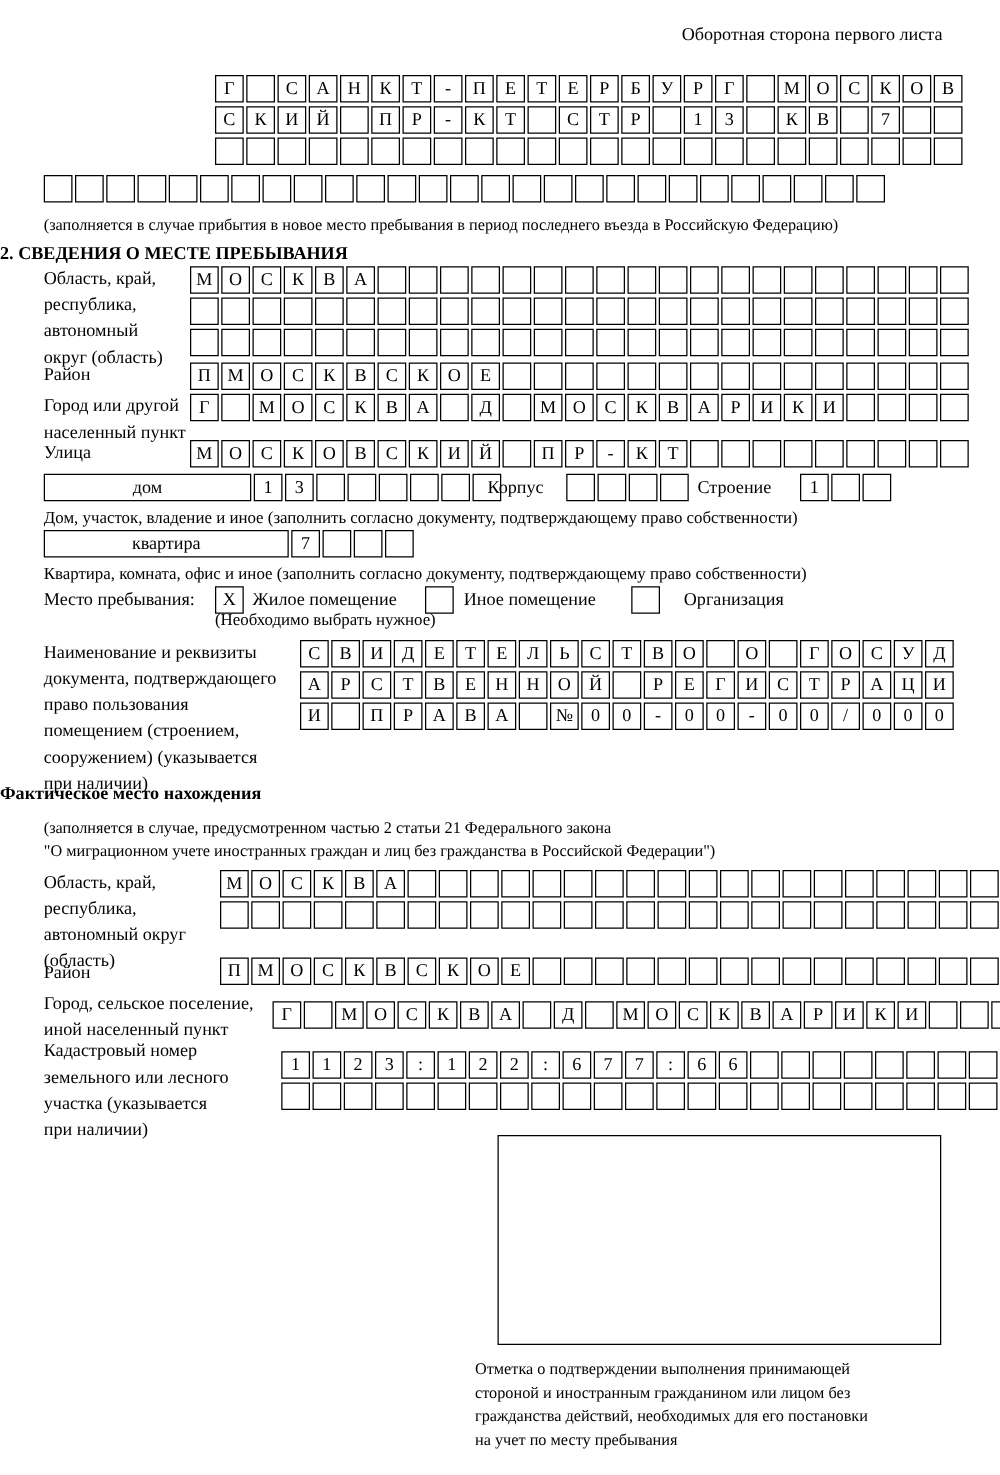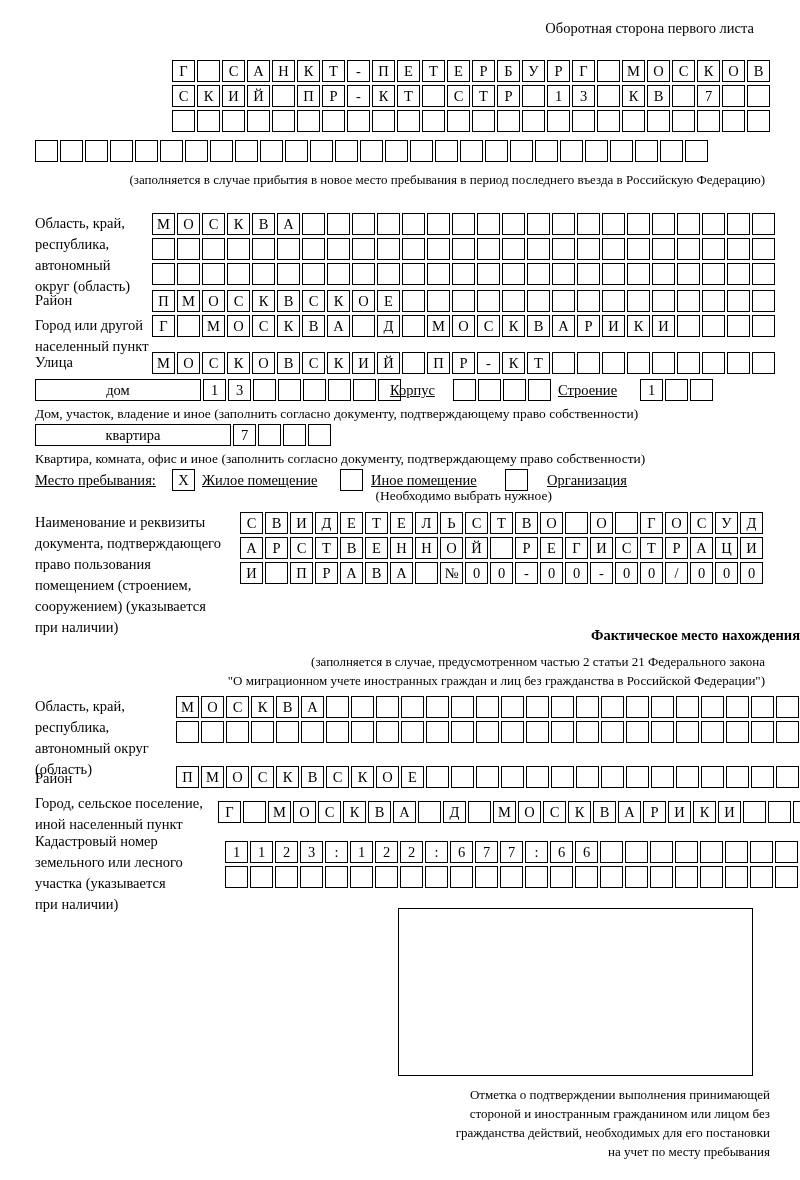--- a/index.html
+++ b/index.html
@@ -28,21 +28,21 @@
   }
   .lbl {
     position: absolute;
     font-size: 14.5px;
     line-height: 21px;
     white-space: pre-line;
   }
   .lbl.small { font-size: 13.5px; }
   .center {
     position: absolute;
-    text-align: right;
+    text-align: left;
     font-size: 14px;
     line-height: 19px;
   }
   .bold { font-weight: bold; }
   
   .comb {
     position: absolute;
     display: flex;
   }
   .cell {
@@ -67,21 +67,20 @@
   }
   .bigbox {
     position: absolute;
     border: 1px solid #000;
     box-sizing: border-box;
   }
   .inline-txt {
     position: absolute;
     font-size: 14.5px;
     line-height: 21px;
-    text-decoration: underline;
   }
 </style>
 </head>
 <body>
 
 <div class="page">
 
   <div class="hdr">Оборотная сторона первого листа</div>
 
 
@@ -188,20 +187,21 @@
       <div class="cell"></div>
       <div class="cell"></div>
       <div class="cell"></div>
       <div class="cell"></div>
       <div class="cell"></div>
       <div class="cell"></div>
     </div>
 
   <div class="center" style="left:35px; top:170px; width:730px; font-size:13px;">(заполняется в случае прибытия в новое место пребывания в период последнего въезда в Российскую Федерацию)</div>
 
+  <div class="center bold" style="left:0px; top:194px; width:800px; font-size:14.5px;">2. СВЕДЕНИЯ О МЕСТЕ ПРЕБЫВАНИЯ</div>
 
   <div class="lbl" style="left:35px; top:213px;">Область, край,
 республика,
 автономный
 округ (область)</div>
   <div class="comb" id="s2-reg-0" style="left:152px; top:213px;">
       <div class="cell">М</div>
       <div class="cell">О</div>
       <div class="cell">С</div>
       <div class="cell">К</div>

